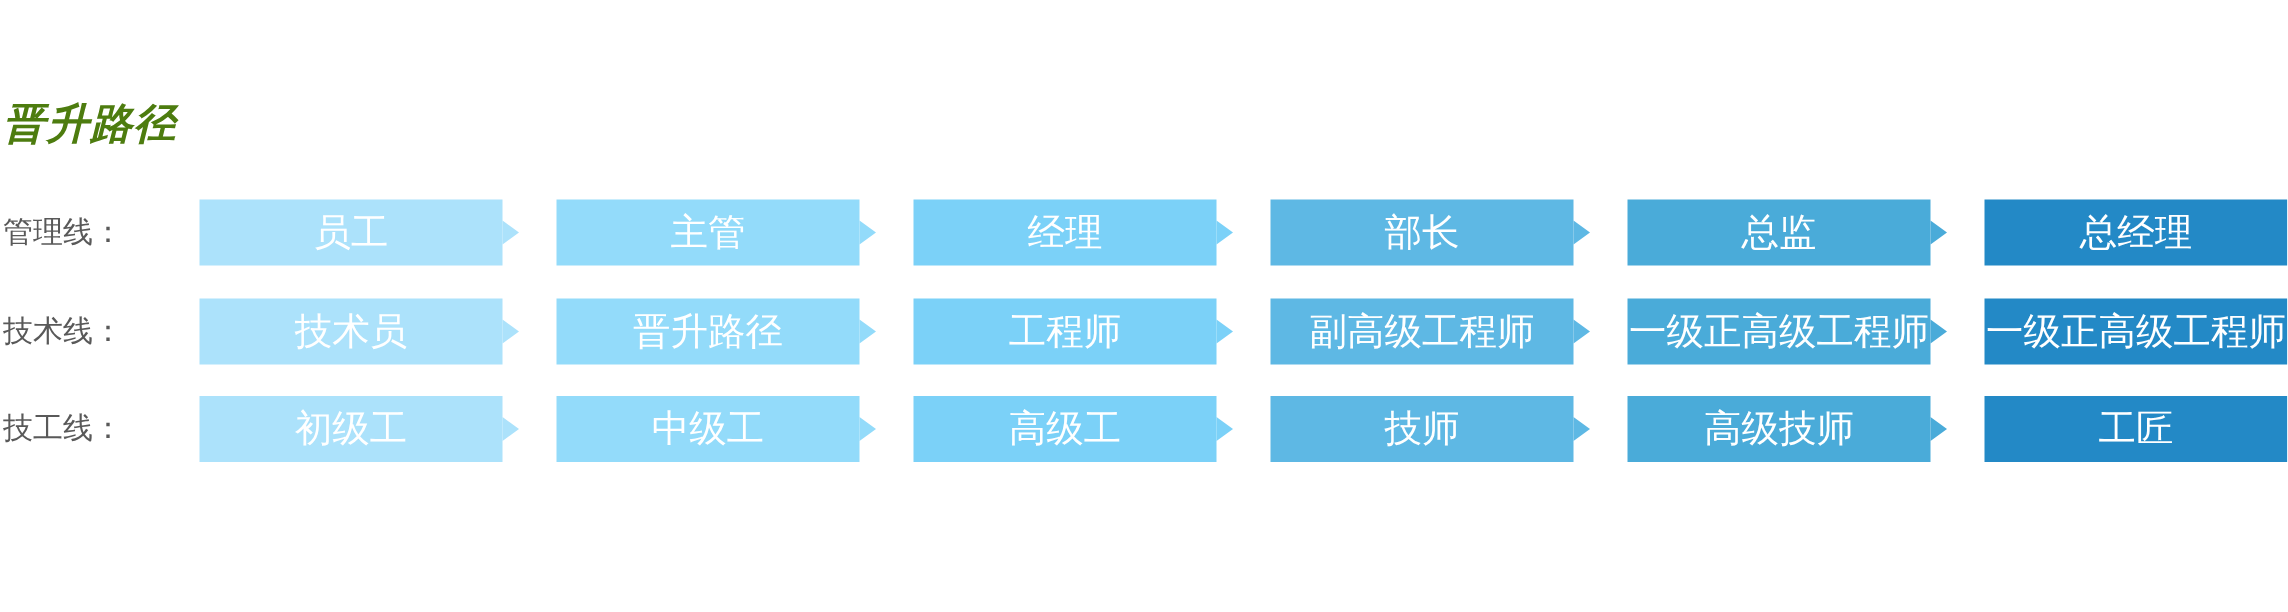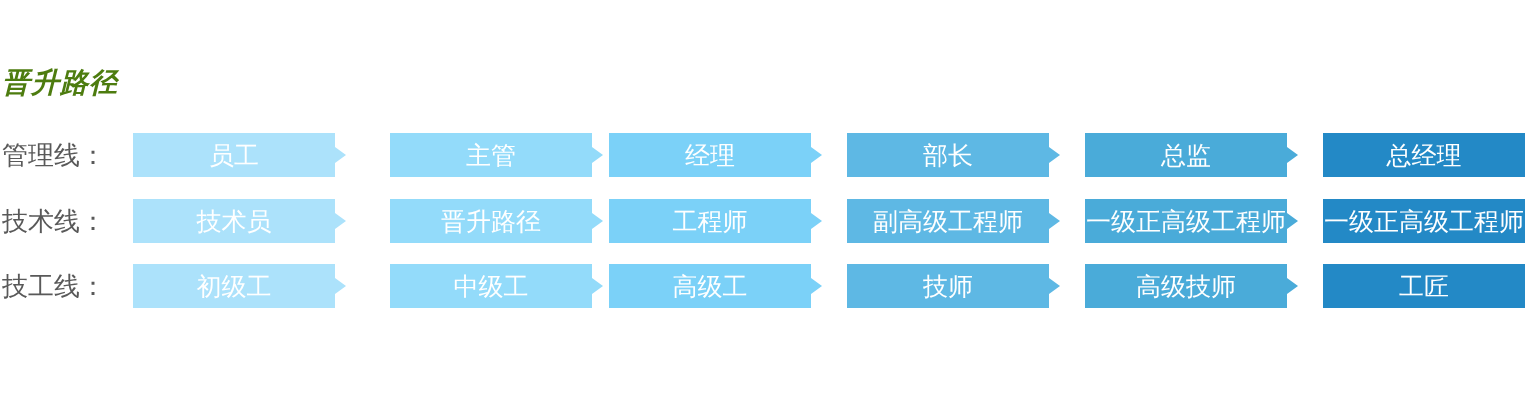--- a/index.html
+++ b/index.html
@@ -30,21 +30,21 @@
   }
   .row-1 { top: 133px; }
   .row-2 { top: 199px; border-radius: 13px; }
   .row-3 { top: 264px; }
   .row-label {
     position: absolute;
     left: 2px;
     top: 0;
     height: 44px;
     line-height: 44px;
-    font-size: 26px;
+    font-size: 20px;
     color: #595959;
     white-space: nowrap;
   }
   .stage {
     position: absolute;
     top: 0;
     width: 202px;
     height: 44px;
     line-height: 44px;
     text-align: center;
@@ -60,21 +60,21 @@
     top: 50%;
     transform: translateY(-50%);
     width: 0;
     height: 0;
     border-top: 8px solid transparent;
     border-bottom: 8px solid transparent;
     border-left: 11px solid var(--c, #7bd1f8);
   }
   .stage.last::after { display: none; }
   .s0 { left: 133px; }
-  .s1 { left: 390px; text-align: center; }
+  .s1 { left: 371px; text-align: center; }
   .s2 { left: 609px; }
   .s3 { left: 847px; }
   .s4 { left: 1085px; }
   .s5 { left: 1323px; }
 </style>
 </head>
 <body>
 
 <div class="canvas">
 

